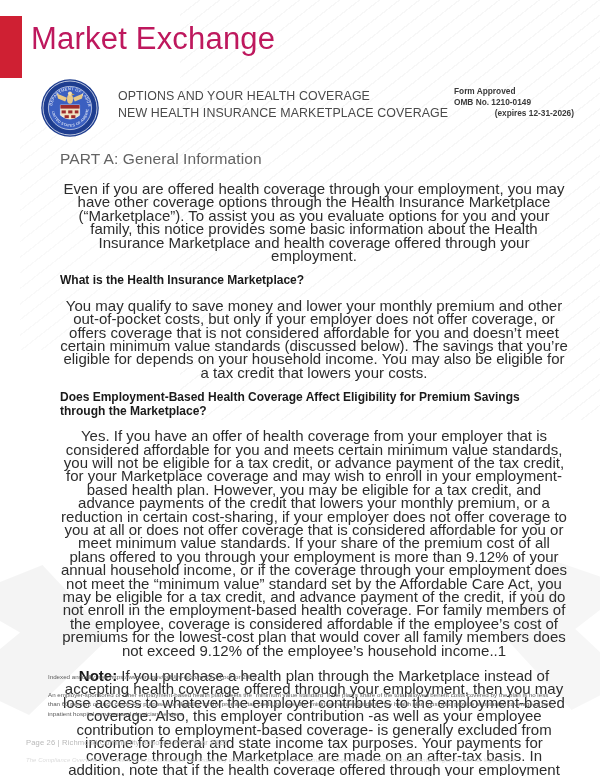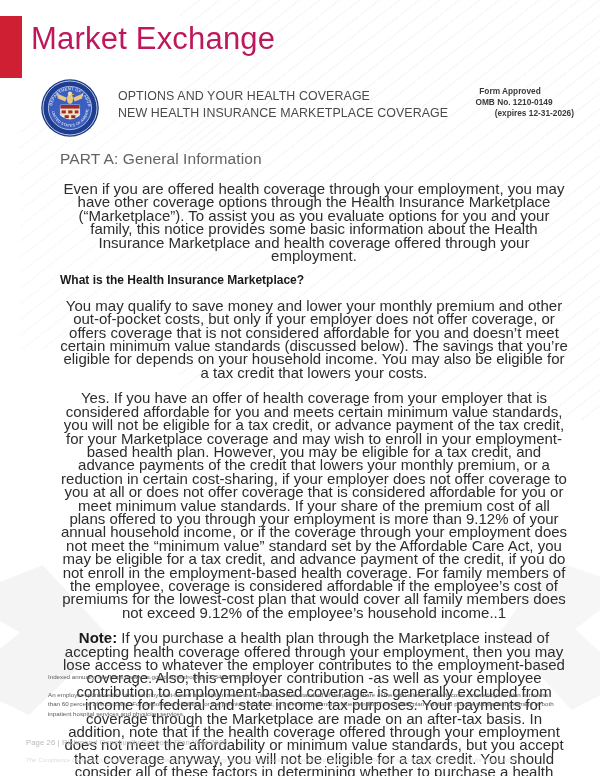--- a/index.html
+++ b/index.html
@@ -126,22 +126,22 @@
     right: 26px;
     top: 86px;
     width: 120px;
     text-align: right;
     font-size: 8.3px;
     line-height: 10.8px;
     color: #3a3a3a;
     font-weight: 700;
     z-index: 2;
   }
-  .omb-block .ln1 { text-align: center; padding-right: 8px;}
-  .omb-block .ln2 { text-align: center; }
+  .omb-block .ln1 { text-align: left; padding-right: 8px;}
+  .omb-block .ln2 { text-align: left; }
   .omb-block .ln3 { text-align: right; }
 
   
   .content {
     position: absolute;
     left: 60px;
     top: 150px;
     width: 508px;
     z-index: 2;
   }
@@ -263,20 +263,21 @@
 <div class="content">
 
   <div class="part-title">PART A: General Information</div>
 
   <p class="body">Even if you are offered health coverage through your employment, you may have other coverage options through the Health Insurance Marketplace (“Marketplace”). To assist you as you evaluate options for you and your family, this notice provides some basic information about the Health Insurance Marketplace and health coverage offered through your employment.</p>
 
   <h3 class="qhead">What is the Health Insurance Marketplace?</h3>
 
   <p class="body">You may qualify to save money and lower your monthly premium and other out-of-pocket costs, but only if your employer does not offer coverage, or offers coverage that is not considered affordable for you and doesn’t meet certain minimum value standards (discussed below). The savings that you’re eligible for depends on your household income. You may also be eligible for a tax credit that lowers your costs.</p>
 
+  <h3 class="qhead">Does Employment-Based Health Coverage Affect Eligibility for Premium Savings through the Marketplace?</h3>
   <p class="body">Yes. If you have an offer of health coverage from your employer that is considered affordable for you and meets certain minimum value standards, you will not be eligible for a tax credit, or advance payment of the tax credit, for your Marketplace coverage and may wish to enroll in your employment-based health plan. However, you may be eligible for a tax credit, and advance payments of the credit that lowers your monthly premium, or a reduction in certain cost-sharing, if your employer does not offer coverage to you at all or does not offer coverage that is considered affordable for you or meet minimum value standards. If your share of the premium cost of all plans offered to you through your employment is more than 9.12%  of your annual household income, or if the coverage through your employment does not meet the “minimum value” standard set by the Affordable Care Act, you may be eligible for a tax credit, and advance payment of the credit, if you do not enroll in the employment-based health coverage. For family members of the employee, coverage is considered affordable if the employee’s cost of premiums for the lowest-cost plan that would cover all family members does not exceed 9.12% of the employee’s household income..1</p>
 
   <p class="body"><span class="bold-lead">Note:</span><span> If you purchase a health plan through the Marketplace instead of accepting health coverage offered through your employment, then you may lose access to whatever the employer contributes to the employment-based coverage. Also, this employer contribution -as well as your employee contribution to employment-based coverage- is generally excluded from income for federal and state income tax purposes. Your payments for coverage through the Marketplace are made on an after-tax basis. In addition, note that if the health coverage offered through your employment does not meet the affordability or minimum value standards, but you accept that coverage anyway, you will not be eligible for a tax credit. You should consider all of these factors in determining whether to purchase a health plan through the Marketplace.</span></p>
 
 </div>
 
 <div class="footnotes">
   <p class="fn">Indexed annually; see https://www.irs.gov/pub/irs-drop/rp-22-34.pdf for 2023.</p>
   <p class="fn">An employer-sponsored or other employment-based health plan meets the “minimum value standard” if the plan’s share of the total allowed benefit costs covered by the plan is no less than 60 percent of such costs. For purposes of eligibility for the premium tax credit, to meet the “minimum value standard,” the health plan must also provide substantial coverage of both inpatient hospital services and physician services.</p>
 </div>

